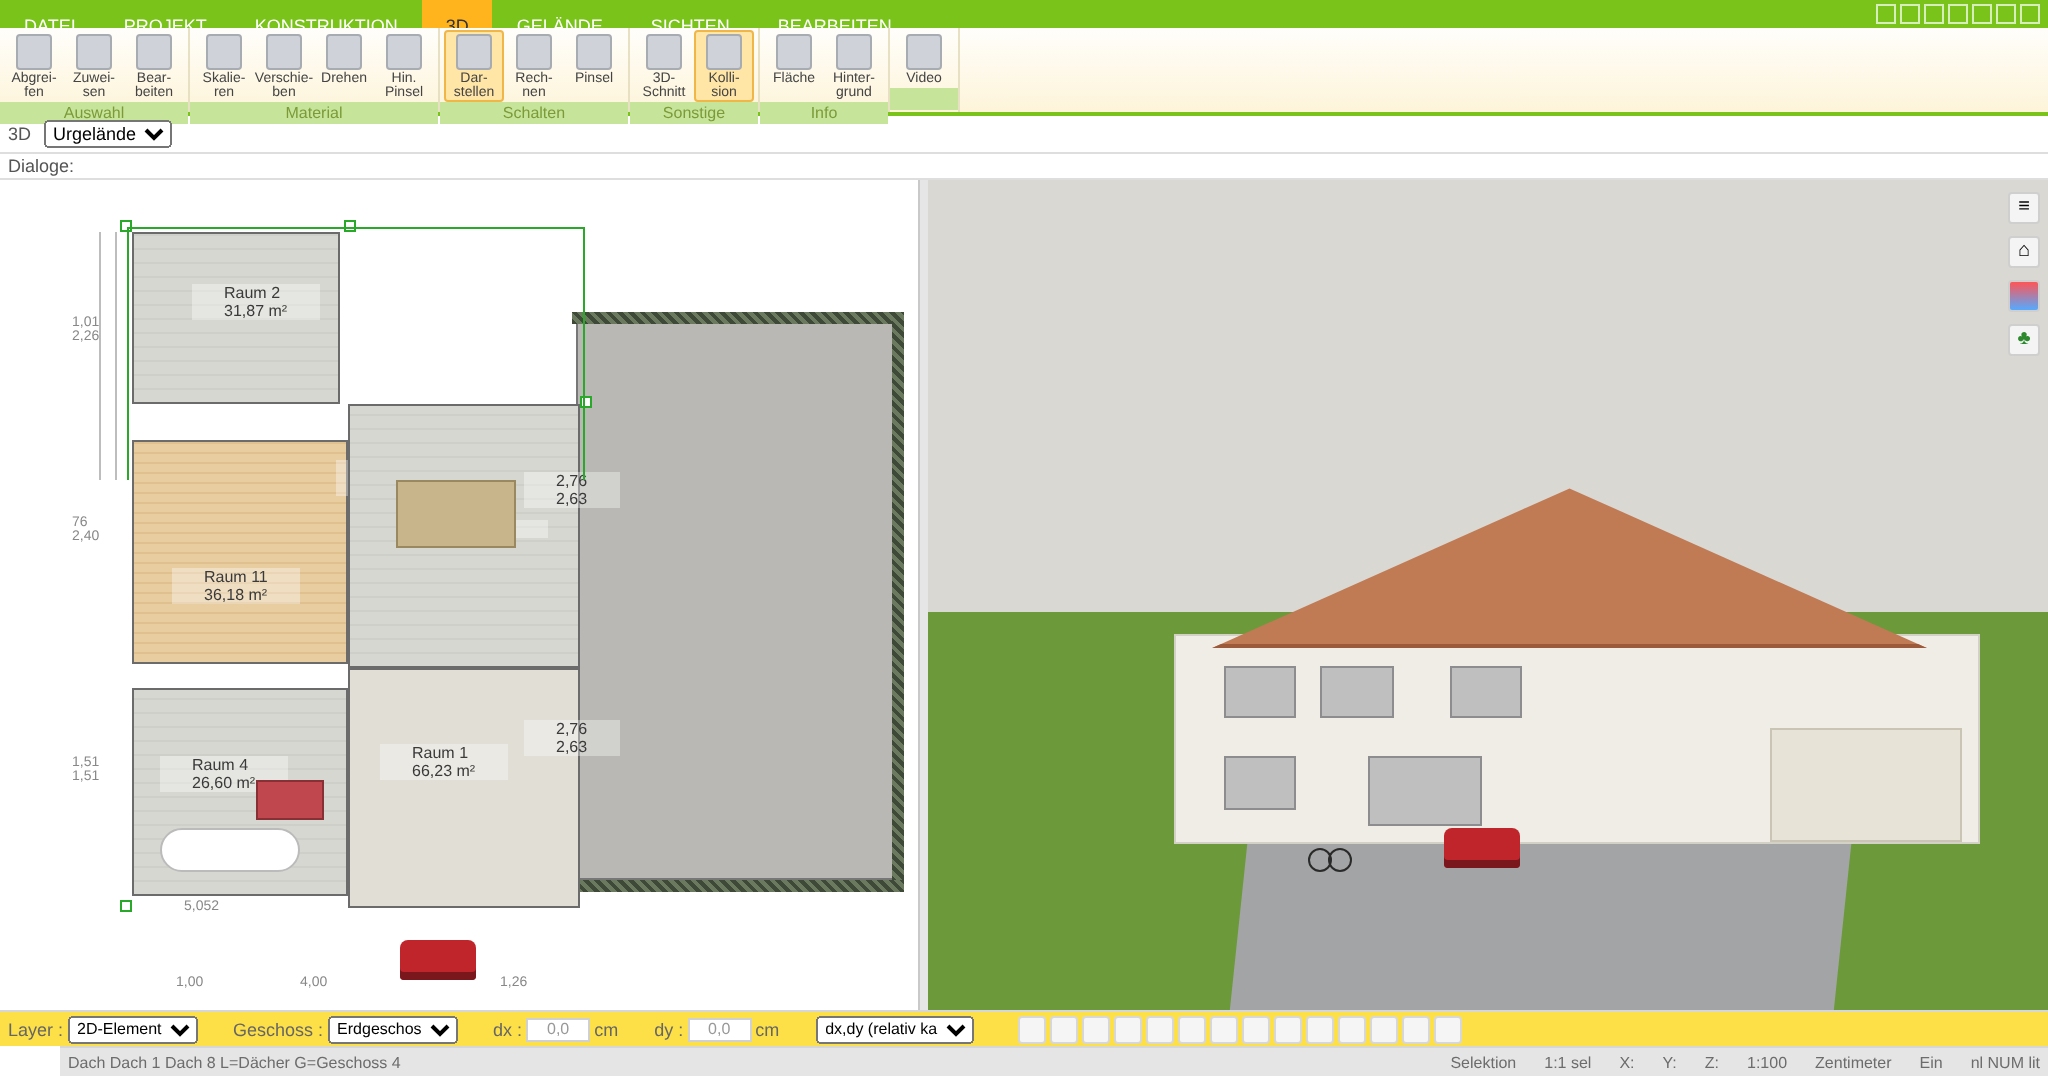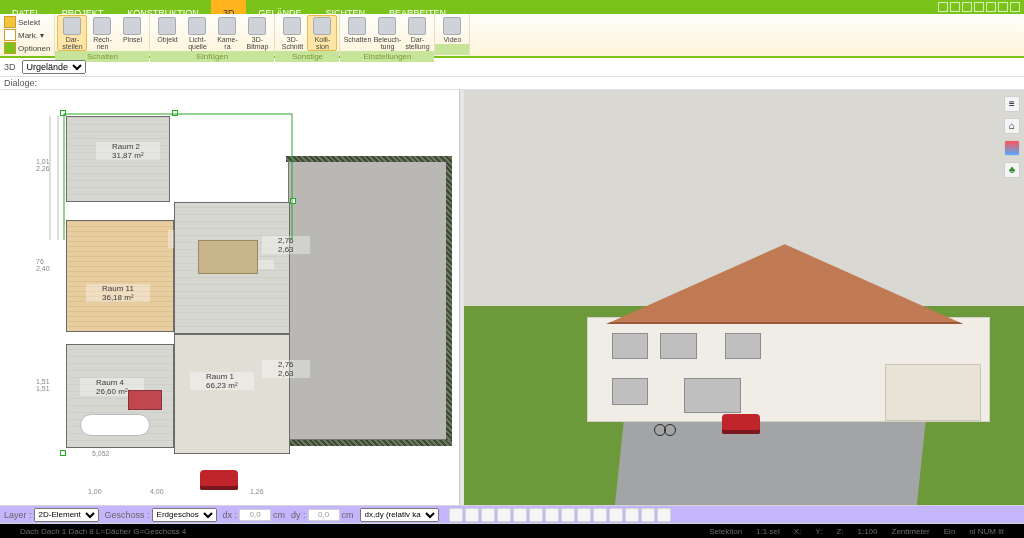--- a/index.html
+++ b/index.html
@@ -62,28 +62,28 @@
   .wall .win { position:absolute; background:#bfbfc0; border:1px solid #8d8d8f; width:9%; height:26%; }
   .carport { position:absolute; right:2%; bottom:0; width:24%; height:56%; background:#e7e3d6; border:1px solid #c9c4b4;}
   .carR { position:absolute; width:38px; height:20px; background:#c0252c; border-radius:4px 4px 2px 2px; box-shadow:inset 0 -4px 0 #7a171c;}
   .bike { position:absolute; width:20px; height:14px; color:#2a2a2a;}
   .bike::before,.bike::after{content:"";position:absolute;bottom:0;width:10px;height:10px;border:1px solid currentColor;border-radius:50%;}
   .bike::after{left:10px;}
   .sidetools { position:absolute; top:6px; right:4px; display:flex; flex-direction:column; gap:6px;}
   .sidetools span{width:16px;height:16px;background:#f4f4f4;border:1px solid #cfcfcf;border-radius:2px;font-size:10px;text-align:center;line-height:14px;}
 
   
-  .bottombar { height:18px; border-top:1px solid #d6d6d6; display:flex; align-items:center; gap:6px; padding:0 4px; font-size:9px; color:#666; background:#c4b5fd;}
+  .bottombar { height:18px; border-top:1px solid #d6d6d6; display:flex; align-items:center; gap:18px; padding:0 4px; font-size:9px; color:#666; background:#fde047;}
   .bottombar .field { display:flex; align-items:center; gap:2px;}
   .bottombar input{width:32px;height:12px;font-size:8px;border:1px solid #d0d0d0;background:#fff;text-align:center;color:#999;}
   .bottombar select{font-size:8px;height:14px;}
   .bottombar .iconrow { display:flex; gap:2px; margin-left:4px;}
   .bottombar .iconrow span{width:14px;height:14px;border:1px solid #d7d7d7;background:#f5f5f5;border-radius:2px;}
   .red{color:#c0452c;}
-  .statusbar { height:15px; background:#000000; border-top:1px solid #d6d6d6; display:flex; align-items:center; font-size:8px; color:#6c6c6c; padding:0 20px; gap:14px;}
+  .statusbar { height:15px; background:#e5e5e5; border-top:1px solid #d6d6d6; display:flex; align-items:center; font-size:8px; color:#6c6c6c; padding:0 4px; gap:14px;margin-left:30px;}
   .statusbar .seg{white-space:nowrap;}
   .statusbar .grow{flex:1;}
 </style>
 </head>
 <body>
 
 <div class="menubar" id="menuTabs">
   <div class="tab">DATEI</div>
     <div class="tab">PROJEKT</div>
     <div class="tab">KONSTRUKTION</div>
@@ -97,32 +97,65 @@
     <span></span>
     <span></span>
     <span></span>
     <span></span>
     <span></span>
     <span></span>
   </div>
 </div>
 
 <div class="ribbon">
-  <div class="leftblock">
-    <div class="lb-row">
-        <span class="micro"></span>
-        <span>Selekt</span>
-      </div>
-    <div class="lb-row"><span class="micro" style="background:#fff"></span><span>Mark.</span> ▾</div>
-    <div class="lb-row">
-        <span class="micro" style="background:#7ac31a"></span>
-        <span>Optionen</span>
-      </div>
-  </div>
   <div id="ribbonGroups" style="display:flex">
+      <div class="group">
+        <div class="buttons">
+          <div class="rbtn">
+            <div class="ico"></div>
+            <div class="txt">Abgrei-
+fen</div>
+          </div>
+          <div class="rbtn">
+            <div class="ico"></div>
+            <div class="txt">Zuwei-
+sen</div>
+          </div>
+          <div class="rbtn">
+            <div class="ico"></div>
+            <div class="txt">Bear-
+beiten</div>
+          </div>
+        </div>
+        <div class="label">Auswahl</div>
+      </div>
+      <div class="group">
+        <div class="buttons">
+          <div class="rbtn">
+            <div class="ico"></div>
+            <div class="txt">Skalie-
+ren</div>
+          </div>
+          <div class="rbtn">
+            <div class="ico"></div>
+            <div class="txt">Verschie-
+ben</div>
+          </div>
+          <div class="rbtn">
+            <div class="ico"></div>
+            <div class="txt">Drehen</div>
+          </div>
+          <div class="rbtn">
+            <div class="ico"></div>
+            <div class="txt">Hin.
+Pinsel</div>
+          </div>
+        </div>
+        <div class="label">Material</div>
+      </div>
       <div class="group">
         <div class="buttons">
           <div class="rbtn active">
             <div class="ico"></div>
             <div class="txt">Dar-
 stellen</div>
           </div>
           <div class="rbtn">
             <div class="ico"></div>
             <div class="txt">Rech-
@@ -132,73 +165,44 @@
             <div class="ico"></div>
             <div class="txt">Pinsel</div>
           </div>
         </div>
         <div class="label">Schalten</div>
       </div>
       <div class="group">
         <div class="buttons">
           <div class="rbtn">
             <div class="ico"></div>
-            <div class="txt">Objekt</div>
-          </div>
-          <div class="rbtn">
-            <div class="ico"></div>
-            <div class="txt">Licht-
-quelle</div>
-          </div>
-          <div class="rbtn">
-            <div class="ico"></div>
-            <div class="txt">Kame-
-ra</div>
-          </div>
-          <div class="rbtn">
-            <div class="ico"></div>
-            <div class="txt">3D-
-Bitmap</div>
-          </div>
-        </div>
-        <div class="label">Einfügen</div>
-      </div>
-      <div class="group">
-        <div class="buttons">
-          <div class="rbtn">
-            <div class="ico"></div>
             <div class="txt">3D-
 Schnitt</div>
           </div>
           <div class="rbtn active">
             <div class="ico"></div>
             <div class="txt">Kolli-
 sion</div>
           </div>
         </div>
         <div class="label">Sonstige</div>
       </div>
       <div class="group">
         <div class="buttons">
           <div class="rbtn">
             <div class="ico"></div>
-            <div class="txt">Schatten</div>
-          </div>
-          <div class="rbtn">
-            <div class="ico"></div>
-            <div class="txt">Beleuch-
-tung</div>
-          </div>
-          <div class="rbtn">
-            <div class="ico"></div>
-            <div class="txt">Dar-
-stellung</div>
-          </div>
-        </div>
-        <div class="label">Einstellungen</div>
+            <div class="txt">Fläche</div>
+          </div>
+          <div class="rbtn">
+            <div class="ico"></div>
+            <div class="txt">Hinter-
+grund</div>
+          </div>
+        </div>
+        <div class="label">Info</div>
       </div>
       <div class="group">
         <div class="buttons">
           <div class="rbtn">
             <div class="ico"></div>
             <div class="txt">Video</div>
           </div>
         </div>
         <div class="label"></div>
       </div>

